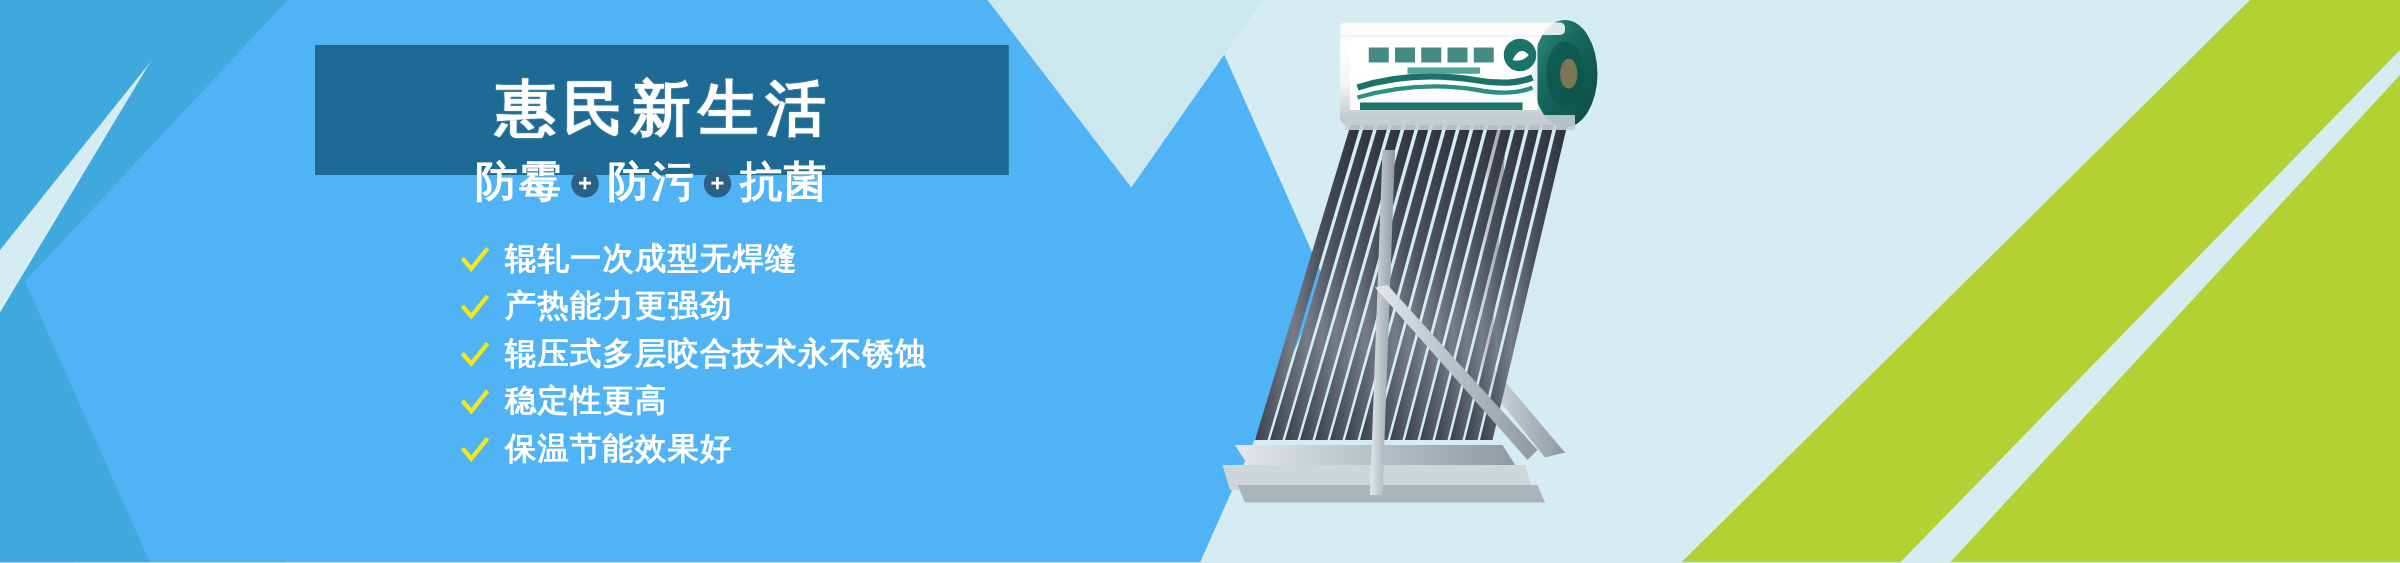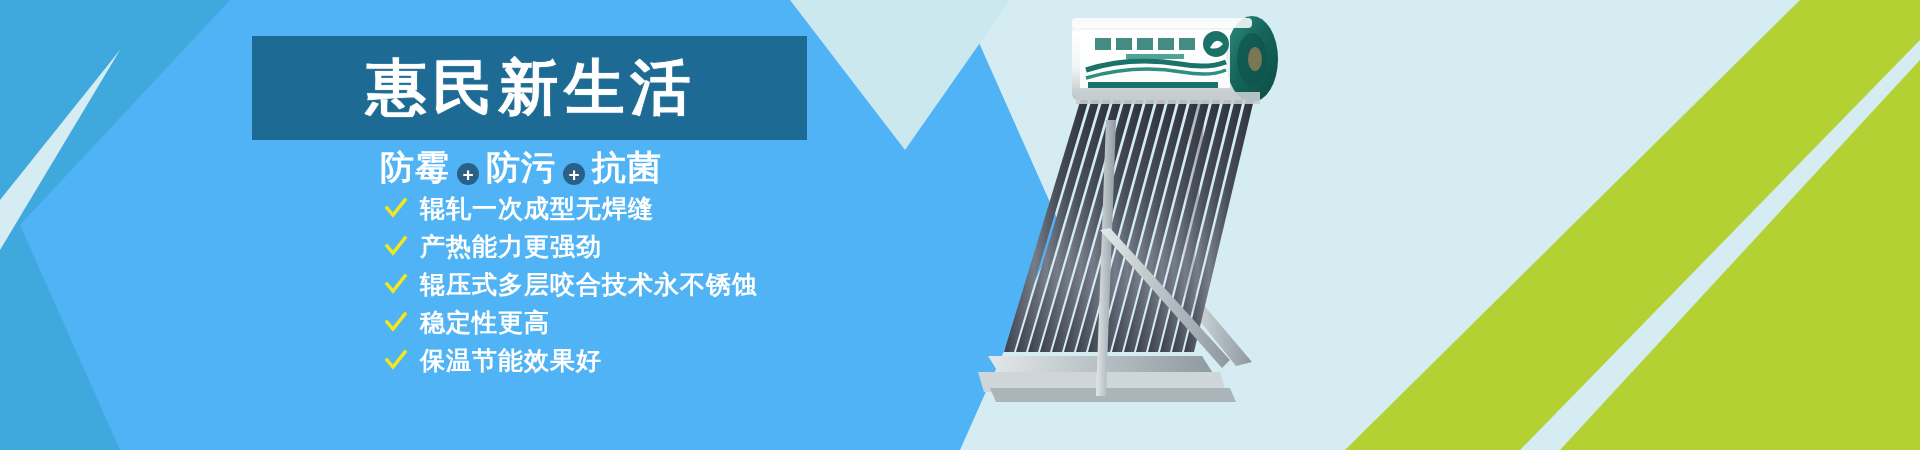--- a/index.html
+++ b/index.html
@@ -20,53 +20,54 @@
   
   .title-box{
     position:absolute;left:252px;top:36px;
     width:555px;height:104px;
     background:#1d6b94;
     display:flex;align-items:center;justify-content:center;
     box-sizing:border-box;
   }
   .title-text{
     color:#ffffff;
-    font-size:60px;
+    font-size:48px;
     font-weight:bold;
     letter-spacing:6px;
     line-height:1;
     white-space:nowrap;
     text-shadow:0 0 1px #fff;
     padding-left:4px;
   }
 
   
   .subtitle{
-    position:absolute;left:380px;top:140px;
+    position:absolute;left:380px;top:124px;
     width:430px;height:44px;
-    display:flex;align-items:flex-end;
+    display:flex;align-items:center;
     white-space:nowrap;
   }
   .sub-word{
     color:#ffffff;font-size:34px;font-weight:bold;letter-spacing:1px;
     line-height:1;
   }
   .plus-badge{
     display:inline-flex;align-items:center;justify-content:center;
     width:22px;height:22px;border-radius:50%;
     background:#2c5f86;color:#ffffff;
     font-size:19px;font-weight:bold;line-height:1;
     margin:0 7px;
     position:relative;top:1px;
   }
 
   
   .features{
-    position:absolute;left:384px;top:192px;
+    position:absolute;left:368px;top:192px;
     width:480px;
+    font-family:Liberation Mono, monospace;
   }
   .feature-row{
     display:flex;align-items:center;
     height:32px;margin-bottom:6px;
     white-space:nowrap;
   }
   .check{
     width:24px;height:24px;flex:0 0 24px;
     margin-right:12px;
     display:block;

